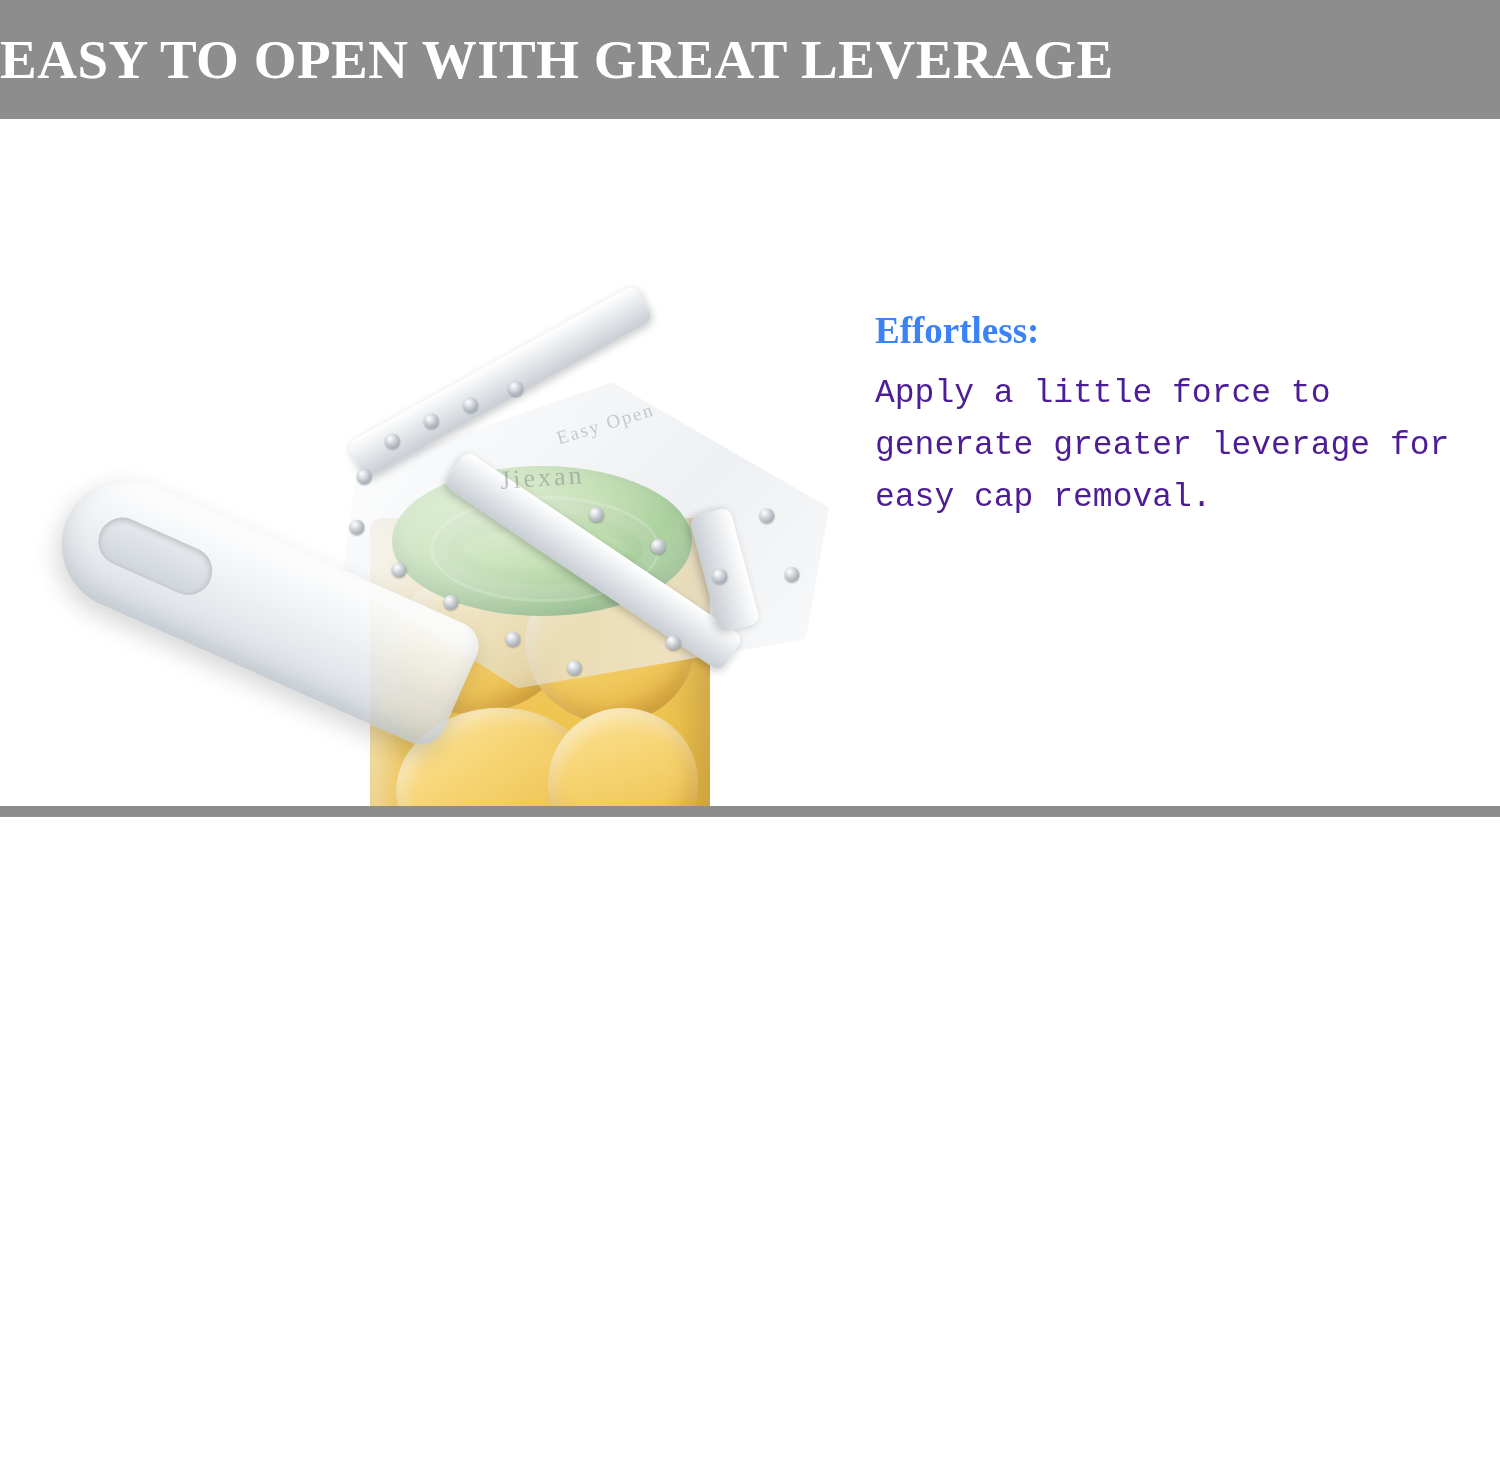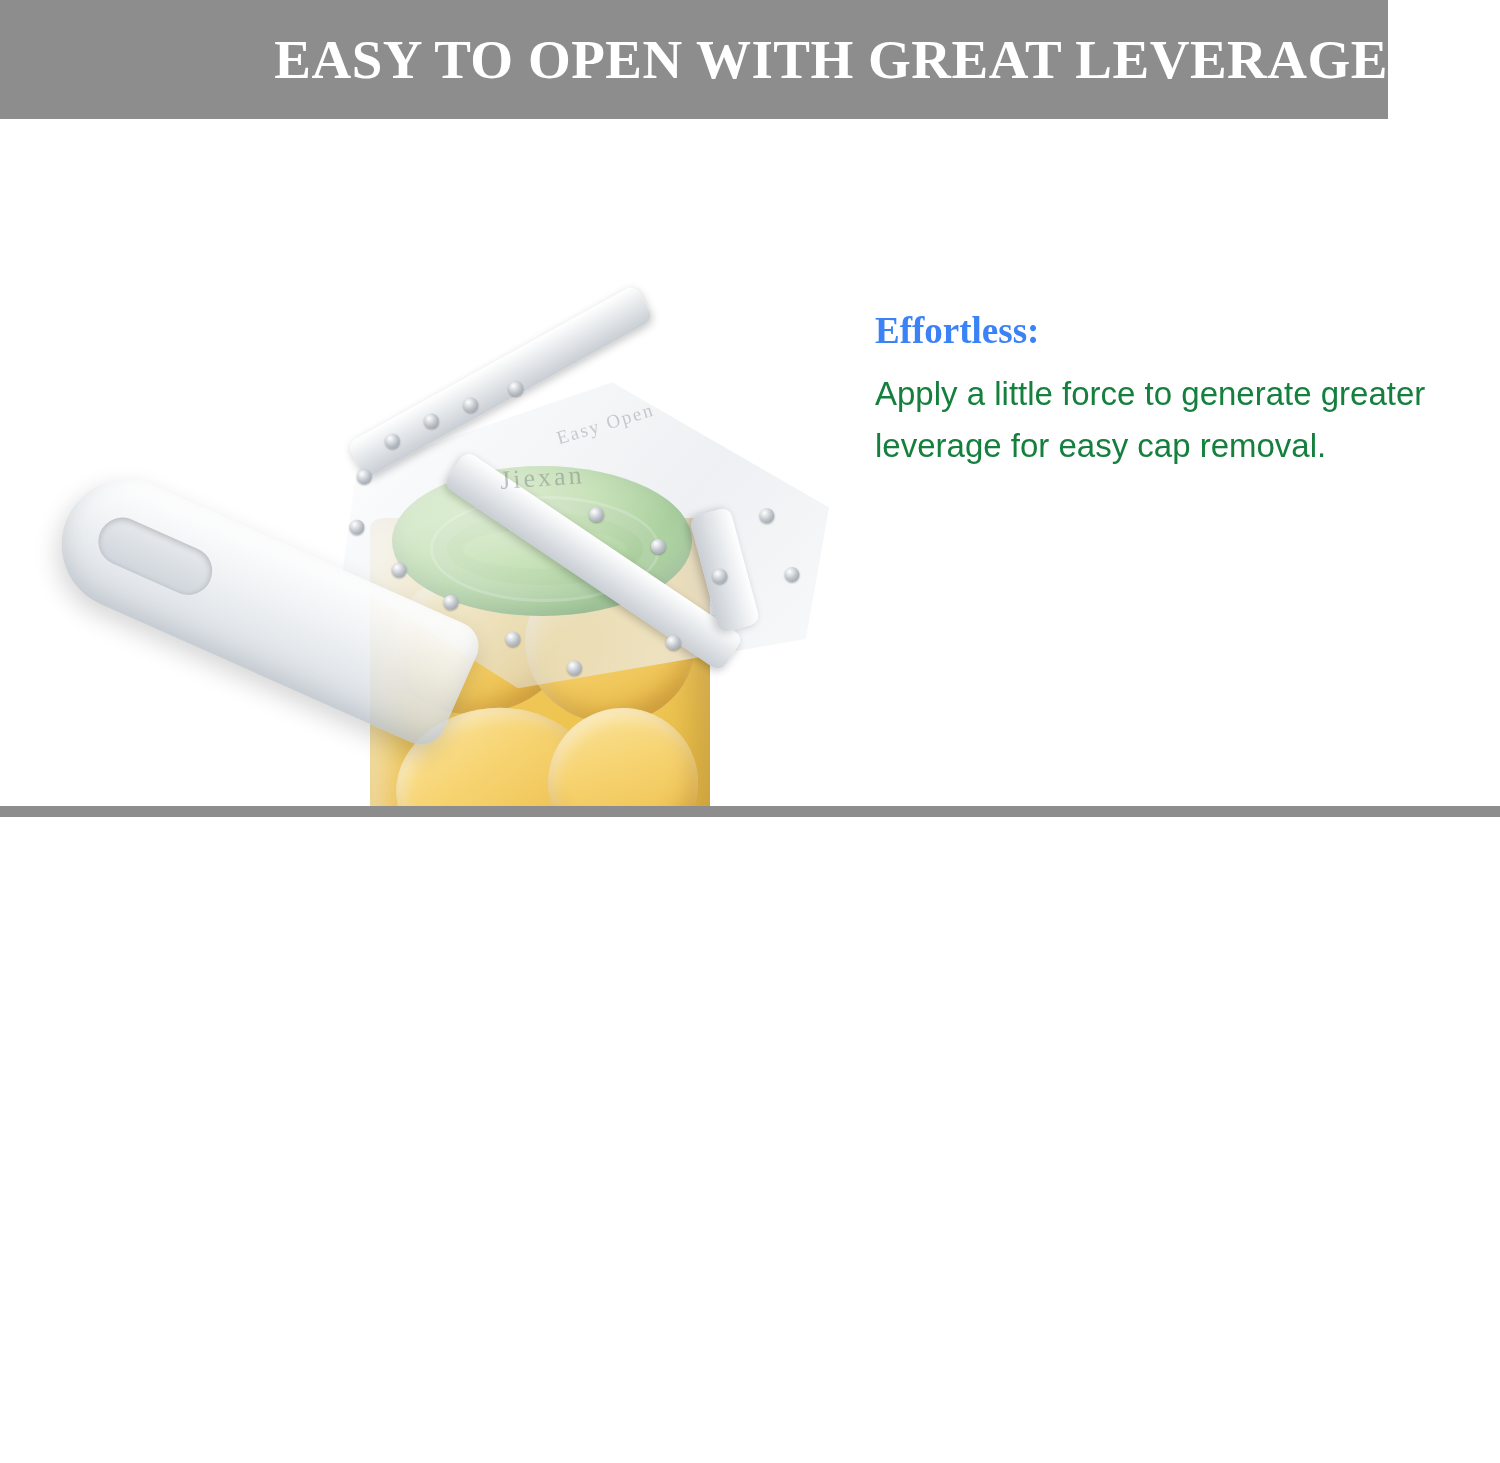--- a/index.html
+++ b/index.html
@@ -13,26 +13,26 @@
     font-family: "Liberation Sans", sans-serif;
     overflow: hidden;
     position: relative;
   }
 
   
   .banner {
     position: absolute;
     left: 0;
     top: 0;
-    width: 1388px;
+    width: 1500px;
     height: 119px;
     background: #8d8d8d;
     display: flex;
     align-items: center;
-    justify-content: flex-end;
+    justify-content: flex-start;
   }
   .banner-title {
     font-family: "Liberation Serif", serif;
     font-weight: bold;
     font-size: 55px;
     letter-spacing: 0.5px;
     color: #ffffff;
     white-space: nowrap;
     text-align: center;
   }
@@ -72,24 +72,24 @@
   }
   .caption-heading {
     font-family: "Liberation Serif", serif;
     font-weight: bold;
     font-size: 37px;
     color: #3b82f6;
     margin: 0 0 16px 0;
     white-space: nowrap;
   }
   .caption-body {
-    font-family: Liberation Sans, sans-serif;
+    font-family: Liberation Mono, monospace;
     font-size: 33px;
     line-height: 1.58;
-    color: #15803d;
+    color: #4c1d95;
     margin: 0;
   }
 
   .caption-effortless {
     left: 875px;
     top: 190px;
     width: 590px;
   }
 
   

